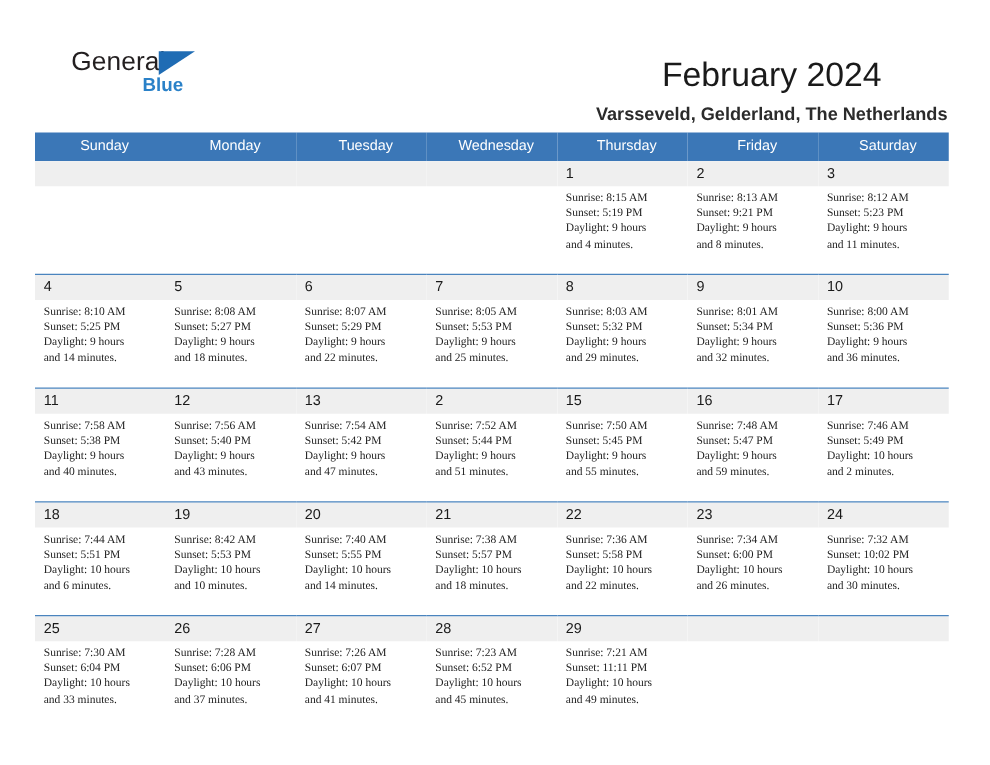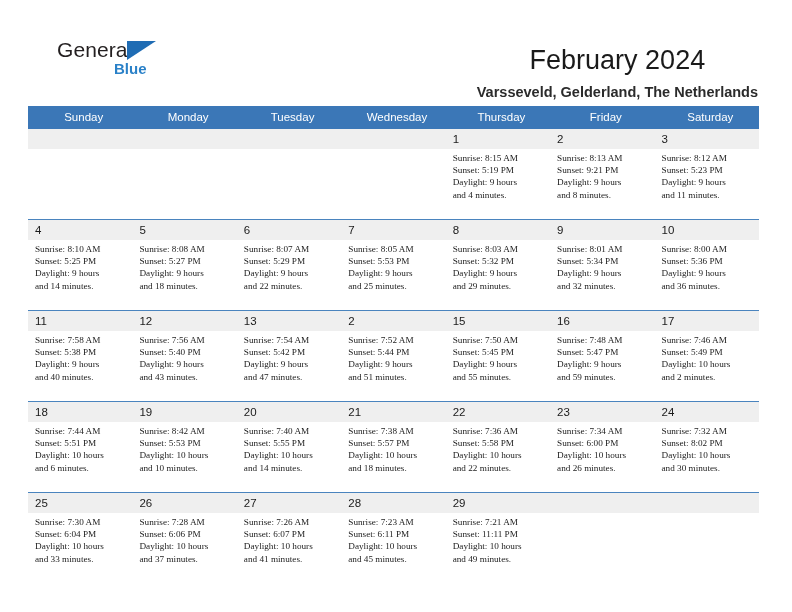--- a/index.html
+++ b/index.html
@@ -396,21 +396,21 @@
               <div>Sunrise: 7:34 AM</div>
               <div>Sunset: 6:00 PM</div>
               <div>Daylight: 10 hours</div>
               <div>and 26 minutes.</div>
             </div>
           </td>
           <td class="">
             <div class="daynum">24</div>
             <div class="details">
               <div>Sunrise: 7:32 AM</div>
-              <div>Sunset: 8:02 PM</div>
+              <div>Sunset: 10:02 PM</div>
               <div>Daylight: 10 hours</div>
               <div>and 30 minutes.</div>
             </div>
           </td>
         </tr>
         <tr class="week">
           <td class="">
             <div class="daynum">25</div>
             <div class="details">
               <div>Sunrise: 7:30 AM</div>
@@ -434,21 +434,21 @@
               <div>Sunrise: 7:26 AM</div>
               <div>Sunset: 6:07 PM</div>
               <div>Daylight: 10 hours</div>
               <div>and 41 minutes.</div>
             </div>
           </td>
           <td class="">
             <div class="daynum">28</div>
             <div class="details">
               <div>Sunrise: 7:23 AM</div>
-              <div>Sunset: 6:11 PM</div>
+              <div>Sunset: 6:52 PM</div>
               <div>Daylight: 10 hours</div>
               <div>and 45 minutes.</div>
             </div>
           </td>
           <td class="">
             <div class="daynum">29</div>
             <div class="details">
               <div>Sunrise: 7:21 AM</div>
               <div>Sunset: 11:11 PM</div>
               <div>Daylight: 10 hours</div>

